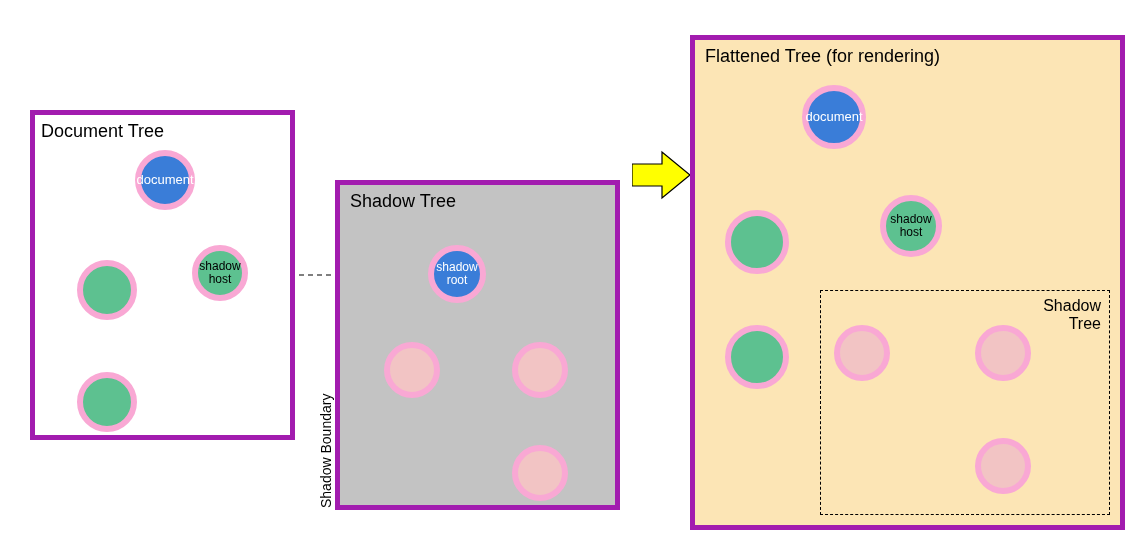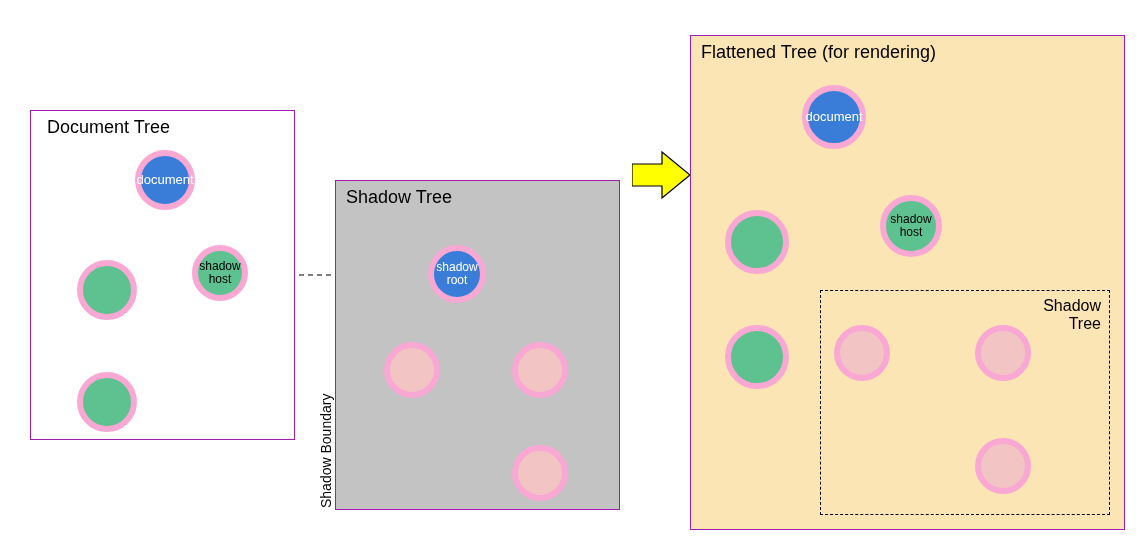--- a/index.html
+++ b/index.html
@@ -5,21 +5,21 @@
     * { box-sizing: border-box; margin: 0; padding: 0; }
     body {
       font-family: Arial, Helvetica, sans-serif;
       background: #fff;
       width: 1138px;
       height: 543px;
       position: relative;
     }
     .panel {
       position: absolute;
-      border: 1px solid #a21caf;
+      border: 5px solid #a21caf;
     }
     .panel-doc {
       left: 30px;
       top: 110px;
       width: 265px;
       height: 330px;
       background: #fff;
     }
     .panel-shadow {
       left: 335px;
@@ -34,21 +34,21 @@
       width: 435px;
       height: 495px;
       background: #fce5b5;
     }
     .panel-title {
       position: absolute;
       top: 6px;
       font-size: 18px;
       color: #000;
     }
-    .panel-doc .panel-title { left: 16px; }
+    .panel-doc .panel-title { left: 6px; }
     .panel-shadow .panel-title { left: 10px; }
     .panel-flat .panel-title { left: 10px; }
     .inner-dashed {
       position: absolute;
       border: 1.5px dashed #000;
       background: transparent;
     }
     .inner-dashed-label {
       position: absolute;
       right: 8px;

